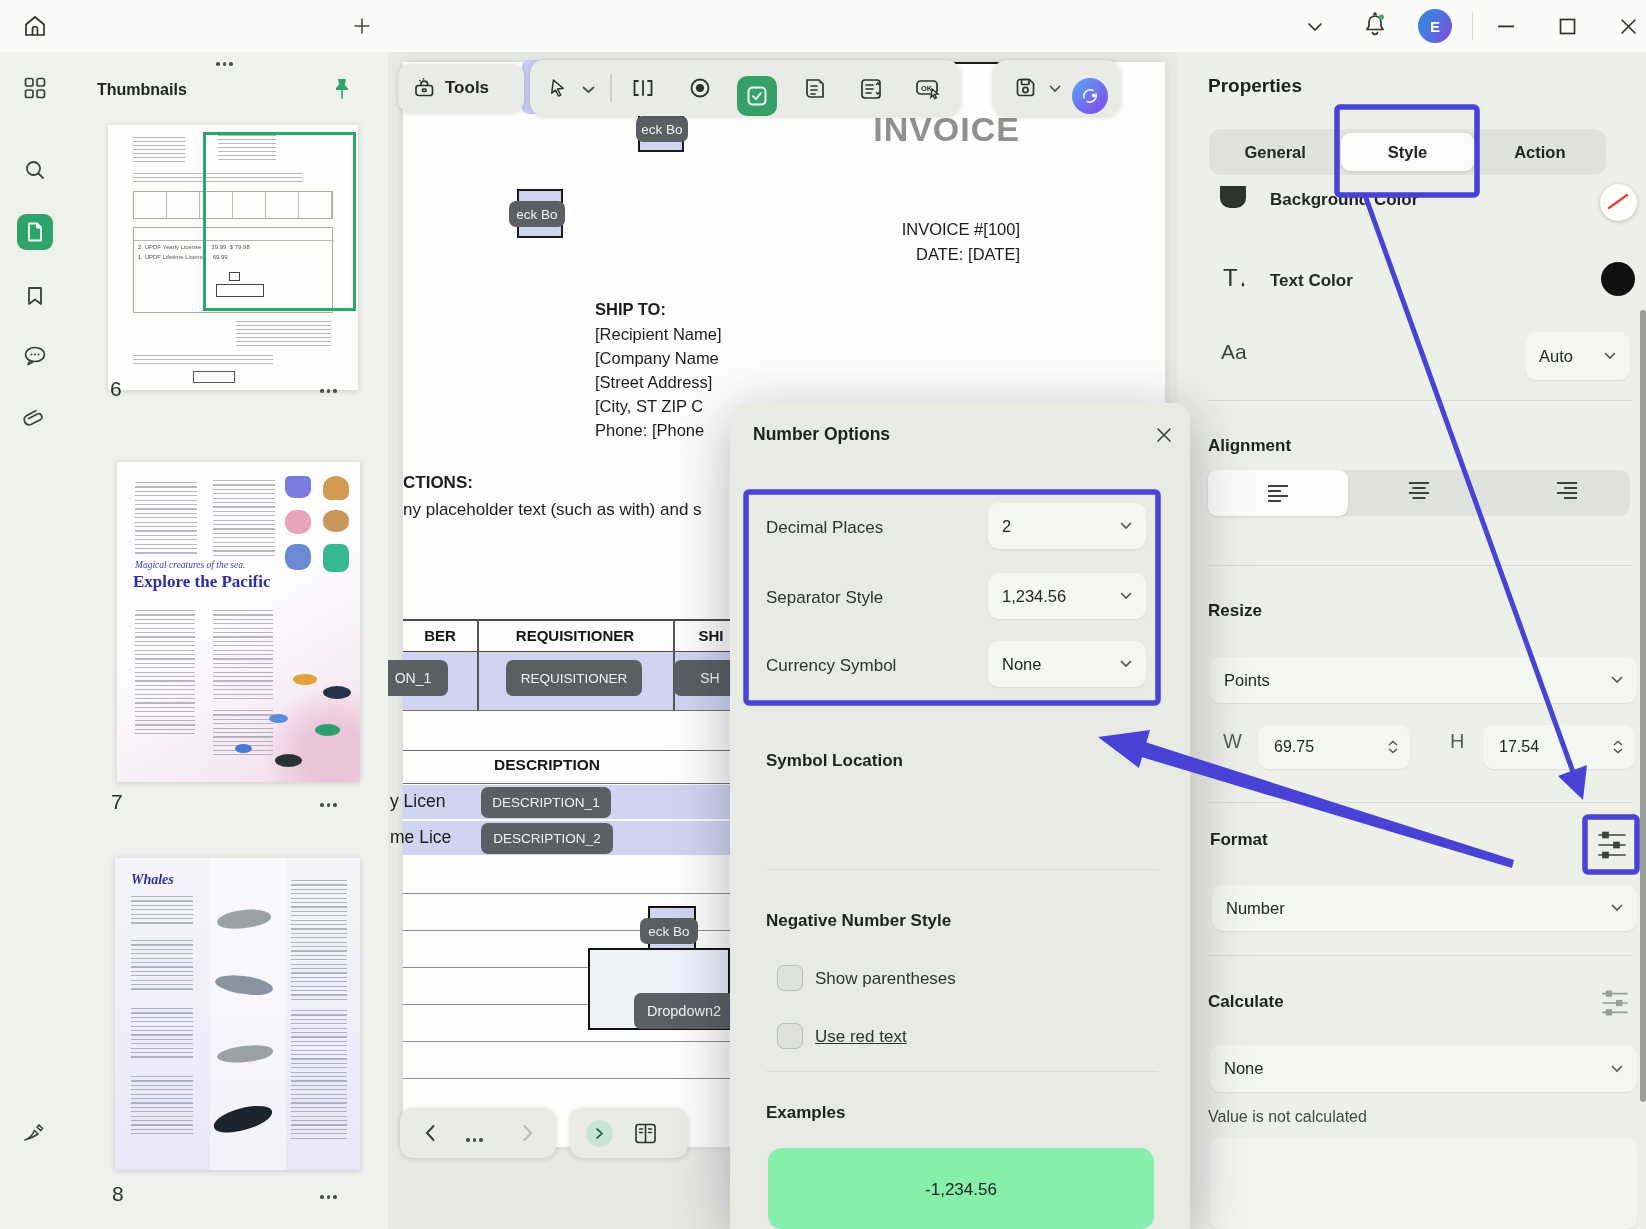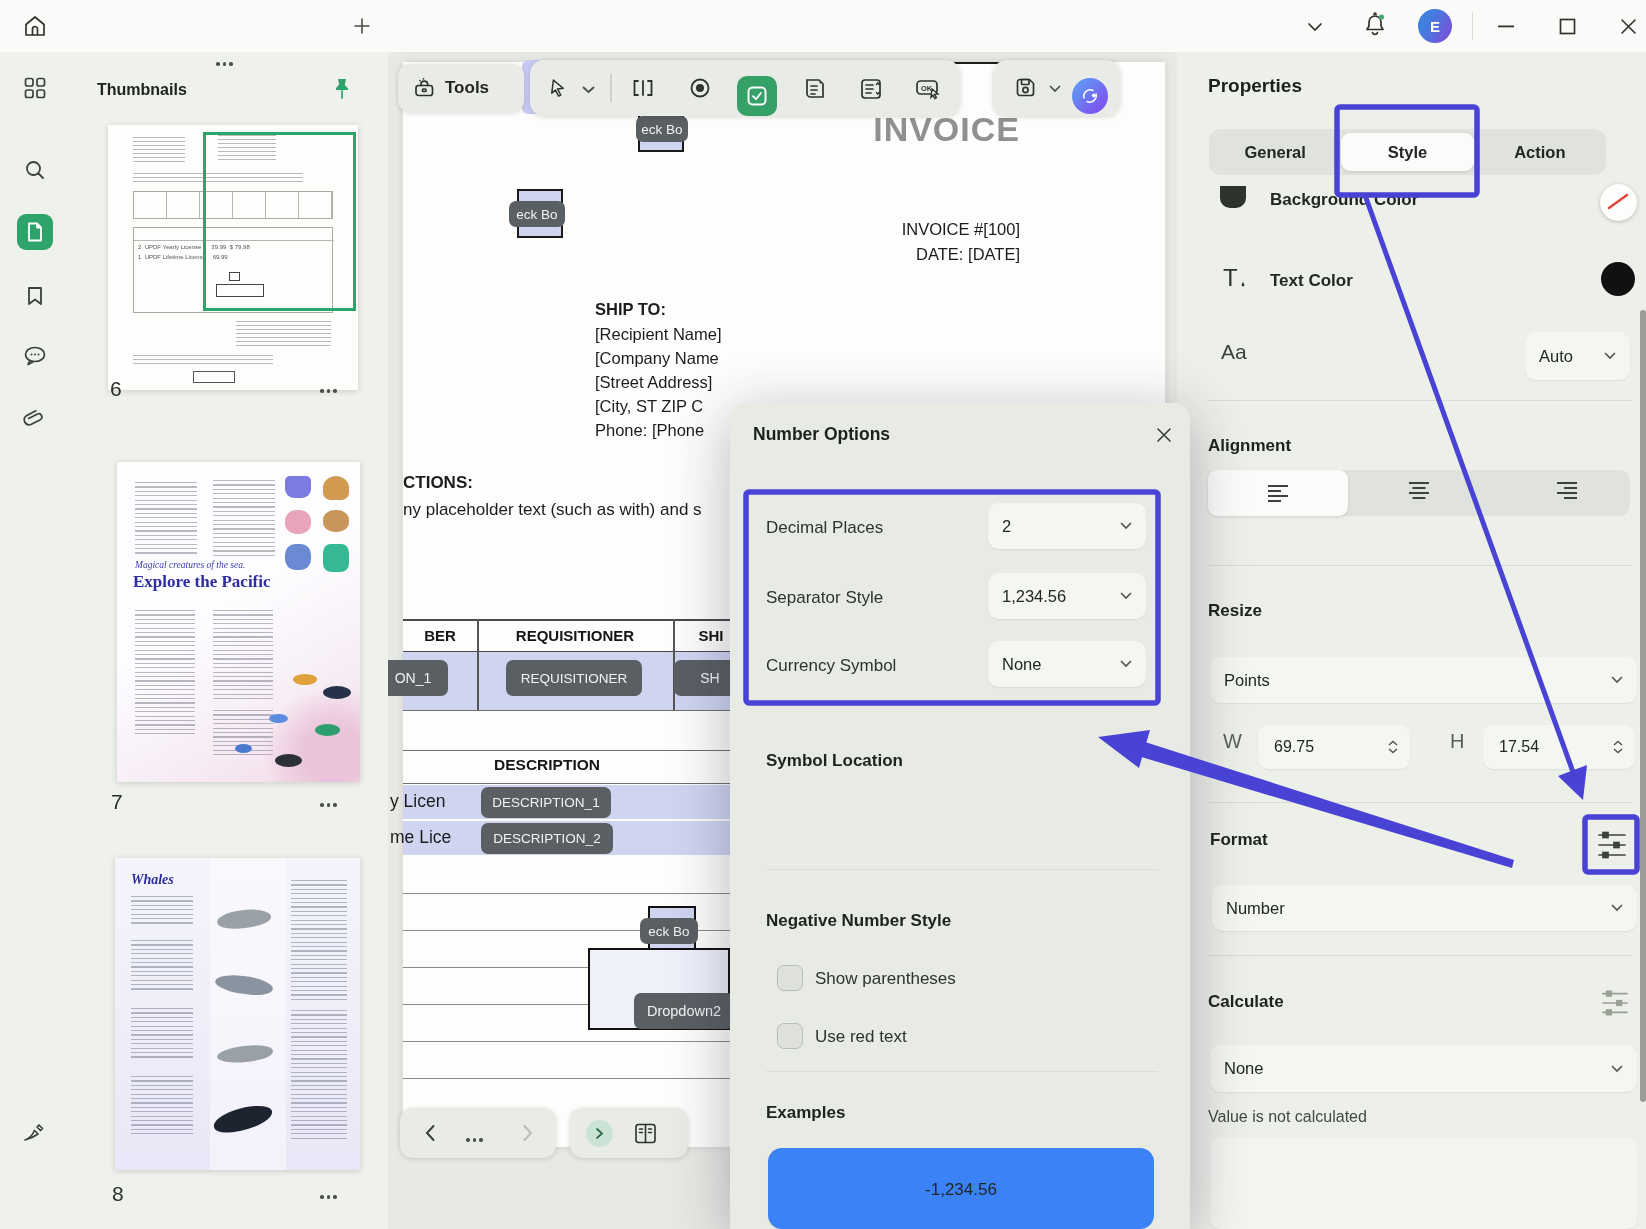--- a/index.html
+++ b/index.html
@@ -566,25 +566,25 @@
         </svg>
     </div>
 
     <div class="abs sec-h" style="left:36px;top:348px;">Symbol Location</div>
     <div class="abs div-line" style="left:36px;top:466px;width:392px;"></div>
 
     <div class="abs sec-h" style="left:36px;top:508px;">Negative Number Style</div>
     <div class="abs chk" style="left:47px;top:562px;"></div>
     <div class="abs dlg-label" style="left:85px;top:566px;">Show parentheses</div>
     <div class="abs chk" style="left:47px;top:620px;"></div>
-    <div class="abs dlg-label" style="left:85px;top:624px;">Use red text</div>
+    <div class="abs dlg-label" style="left:85px;top:624px;text-decoration:underline;">Use red text</div>
     <div class="abs div-line" style="left:36px;top:668px;width:392px;"></div>
 
     <div class="abs sec-h" style="left:36px;top:700px;">Examples</div>
-    <div class="abs" style="left:38px;top:745px;width:386px;height:81px;background:#3b82f6;border-radius:14px;box-shadow:0 1px 2px rgba(0,0,0,.06);display:flex;justify-content:center;padding-top:32px;font-size:17px;color:#232723;">
+    <div class="abs" style="left:38px;top:745px;width:386px;height:81px;background:#86efac;border-radius:14px;box-shadow:0 1px 2px rgba(0,0,0,.06);display:flex;justify-content:center;padding-top:32px;font-size:17px;color:#232723;">
         <span>-1,234.56</span>
       </div>
   </div>
 
   <div class="abs titlebar" style="z-index:20;">
     <div class="abs tb-btn flex" style="left:20px;top:11px;width:30px;height:30px;">
         <svg width="26" height="26" viewBox="0 0 26 26" fill="none" stroke="#2e332e" stroke-width="1.7" stroke-linejoin="round">
           <path d="M4 11.5L13 4l9 7.5V22H4z"></path>
           <path d="M10.5 22v-6a2.5 2.5 0 0 1 5 0v6"></path>
         </svg>

